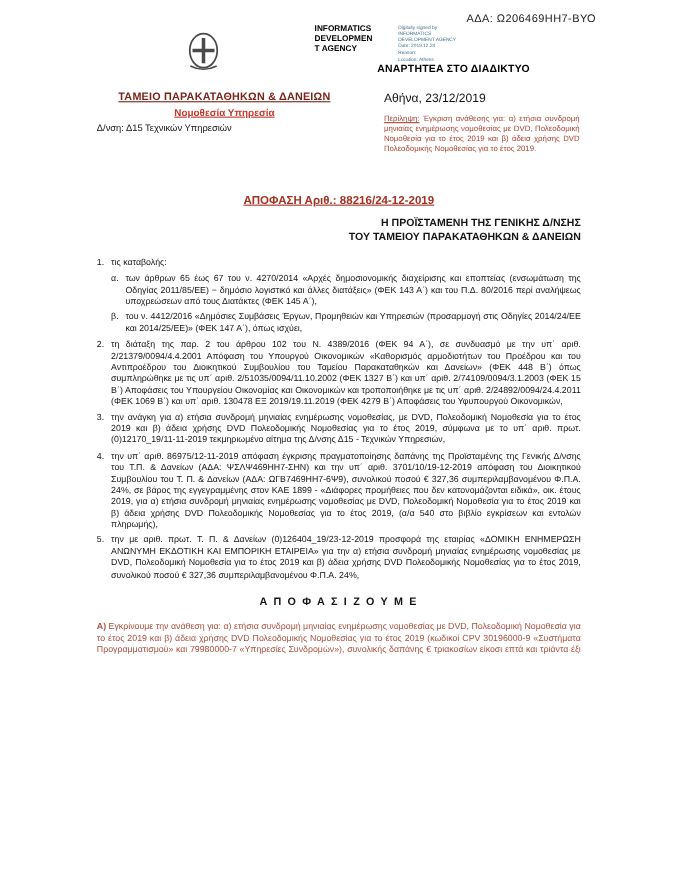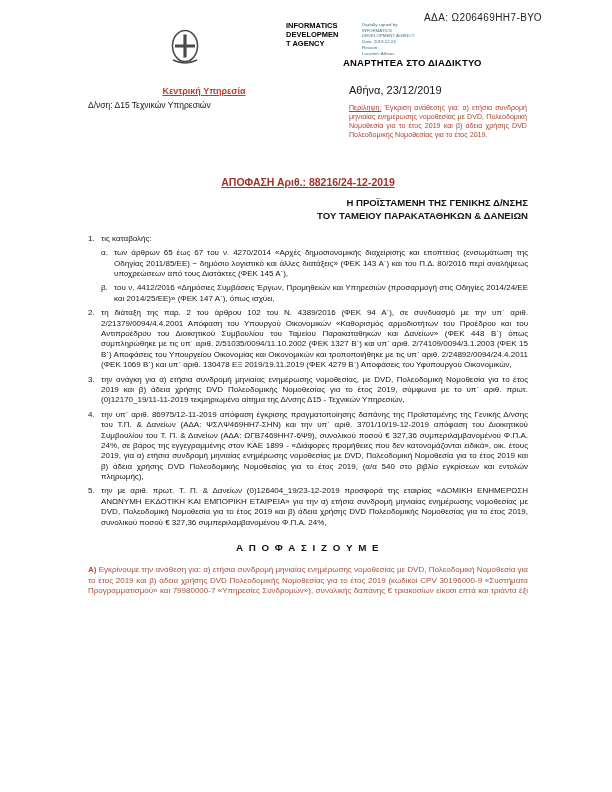--- a/index.html
+++ b/index.html
@@ -68,21 +68,22 @@
       <div>DEVELOPMENT AGENCY</div>
       <div>Date: 2019.12.24</div>
       <div>Reason:</div>
       <div>Location: Athens</div>
     </div>
   </div>
 
   <div class="posted">ΑΝΑΡΤΗΤΕΑ ΣΤΟ ΔΙΑΔΙΚΤΥΟ</div>
 
   <div class="hdr-left">
-    <div class="service">Κεντρική Υπηρεσία</div>
+    <div class="org">ΤΑΜΕΙΟ ΠΑΡΑΚΑΤΑΘΗΚΩΝ &amp; ΔΑΝΕΙΩΝ</div>
+    <div class="service">Νομοθεσία Υπηρεσία</div>
     <div class="division">Δ/νση:  Δ15 Τεχνικών Υπηρεσιών</div>
   </div>
 
   <div class="hdr-right">
     <div class="city-date">Αθήνα, 23/12/2019</div>
     <div class="summary">
       <span class="lbl">Περίληψη:</span><span> Έγκριση ανάθεσης για: α) ετήσια συνδρομή μηνιαίας ενημέρωσης νομοθεσίας με DVD, Πολεοδομική Νομοθεσία για το έτος 2019 και β) άδεια χρήσης  DVD  Πολεοδομικής Νομοθεσίας για το έτος 2019.</span>
     </div>
   </div>
 

